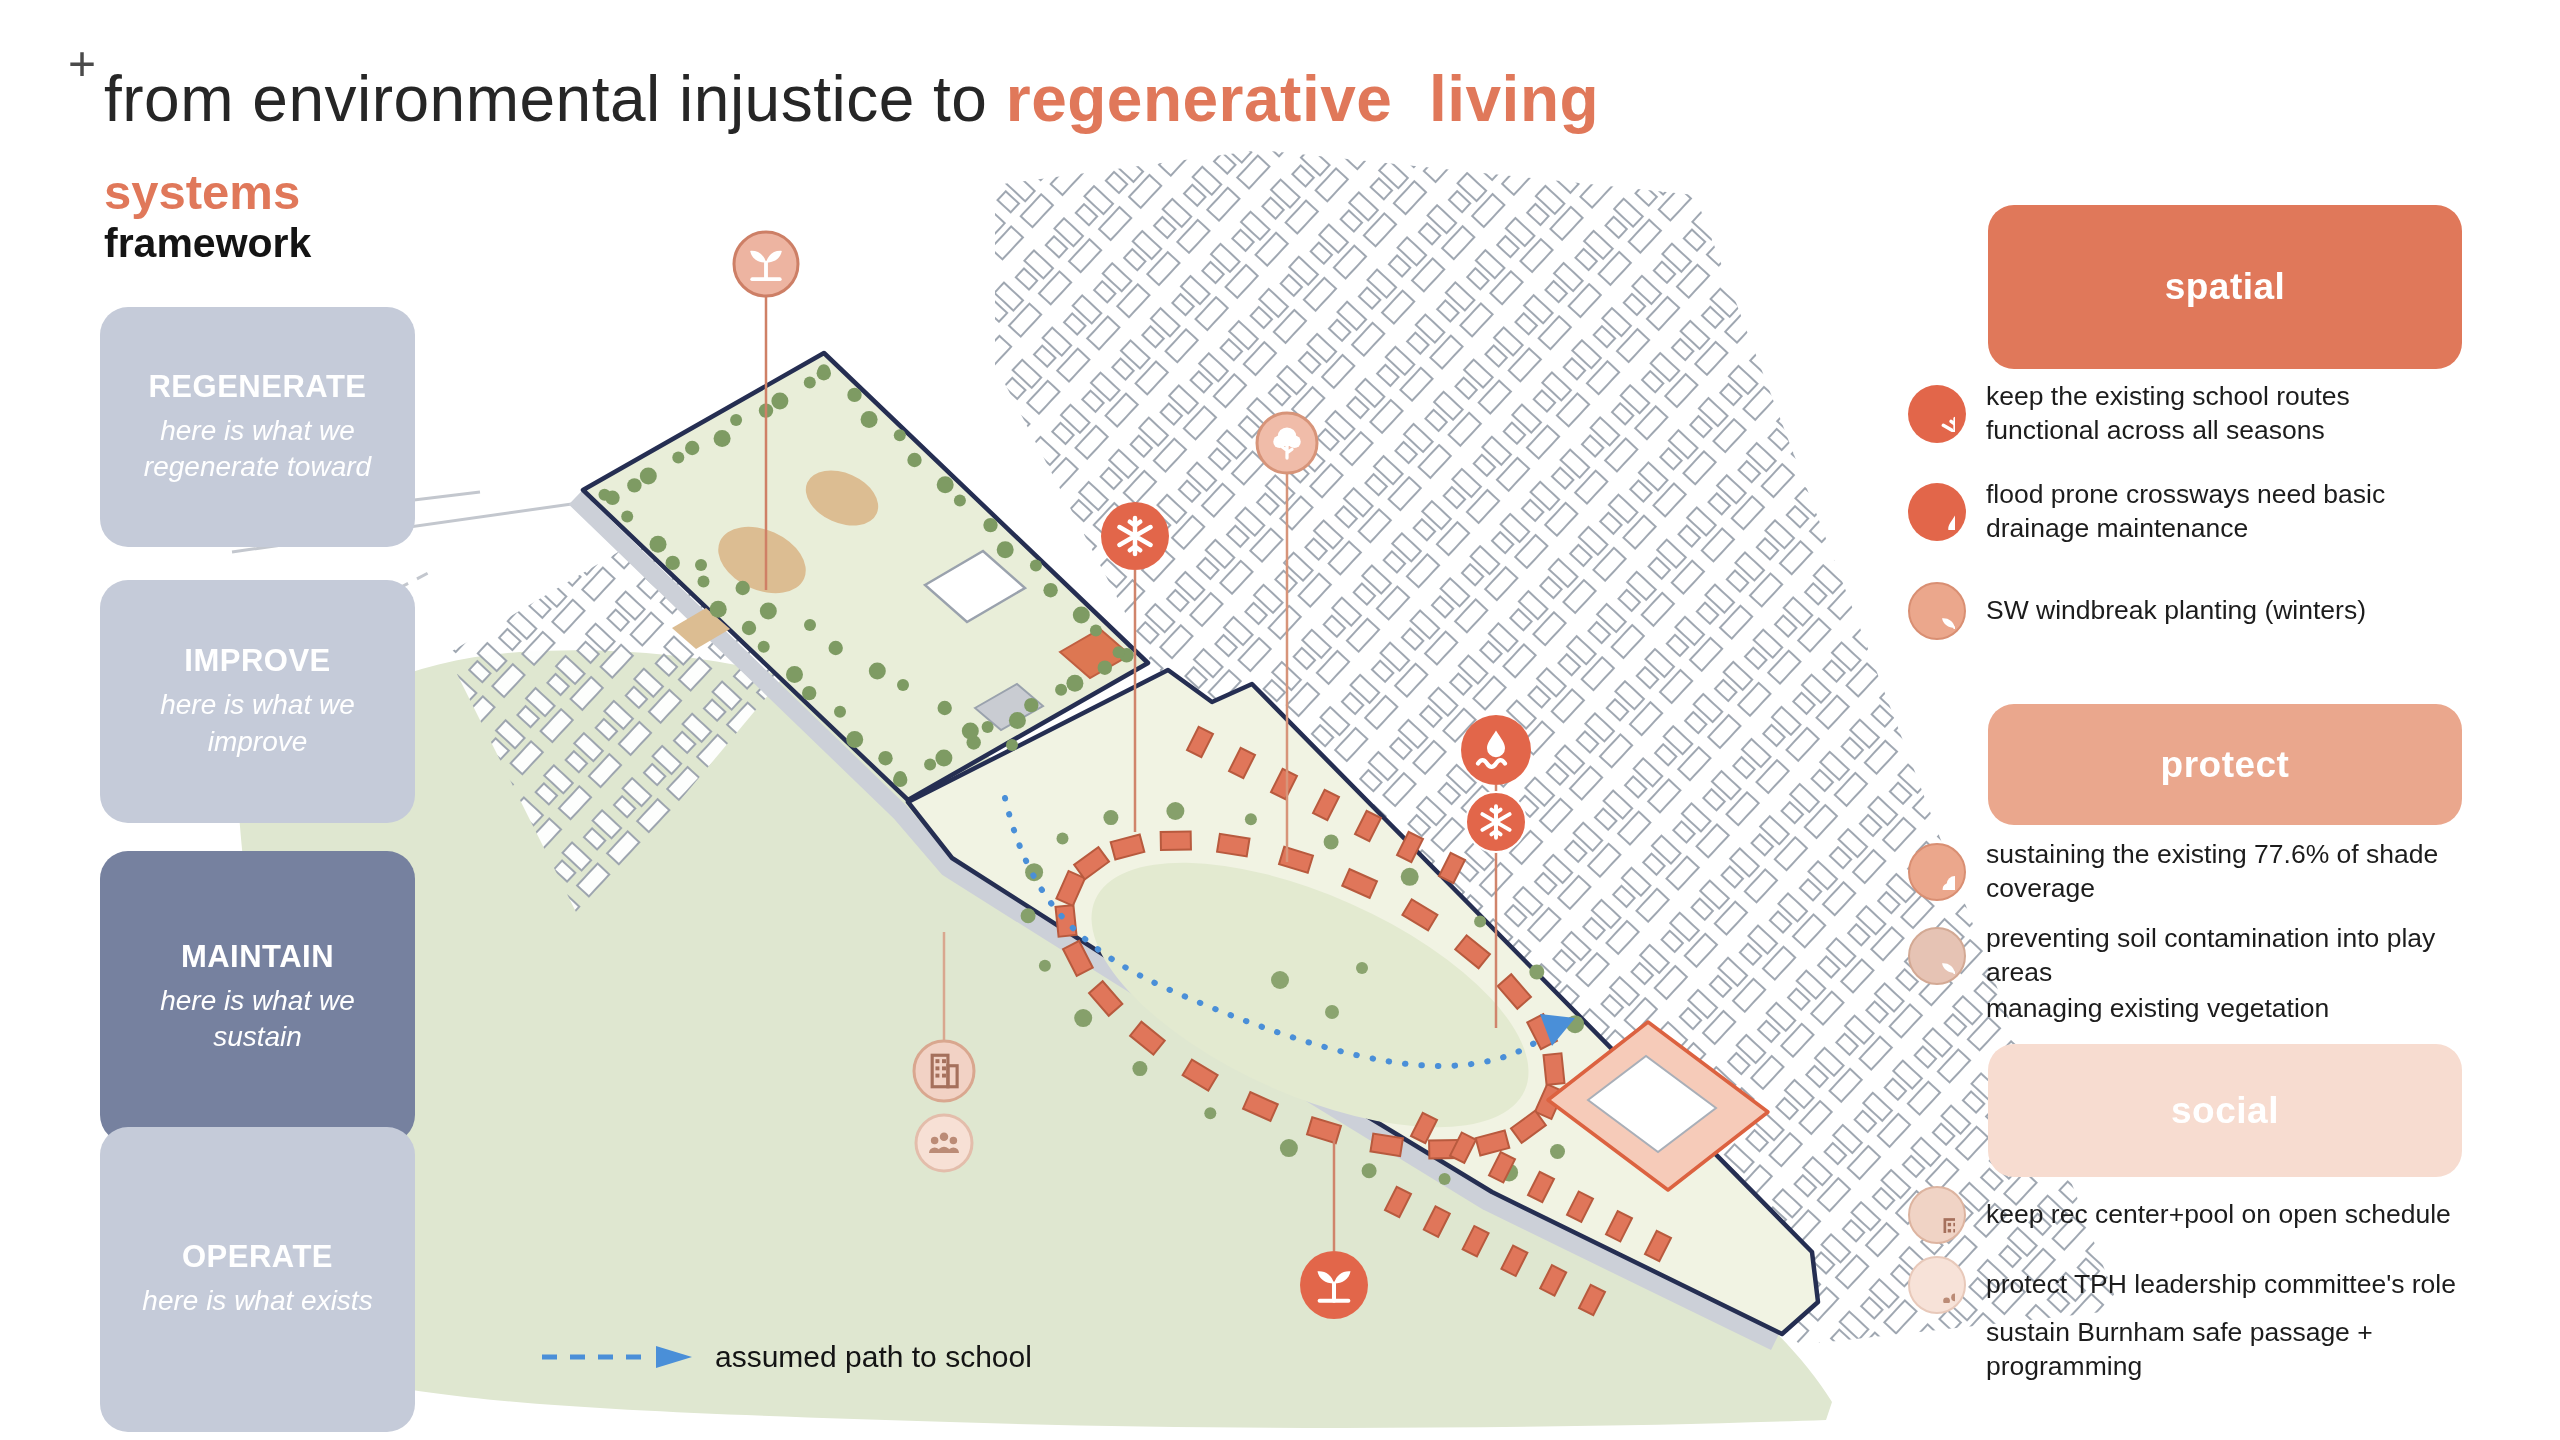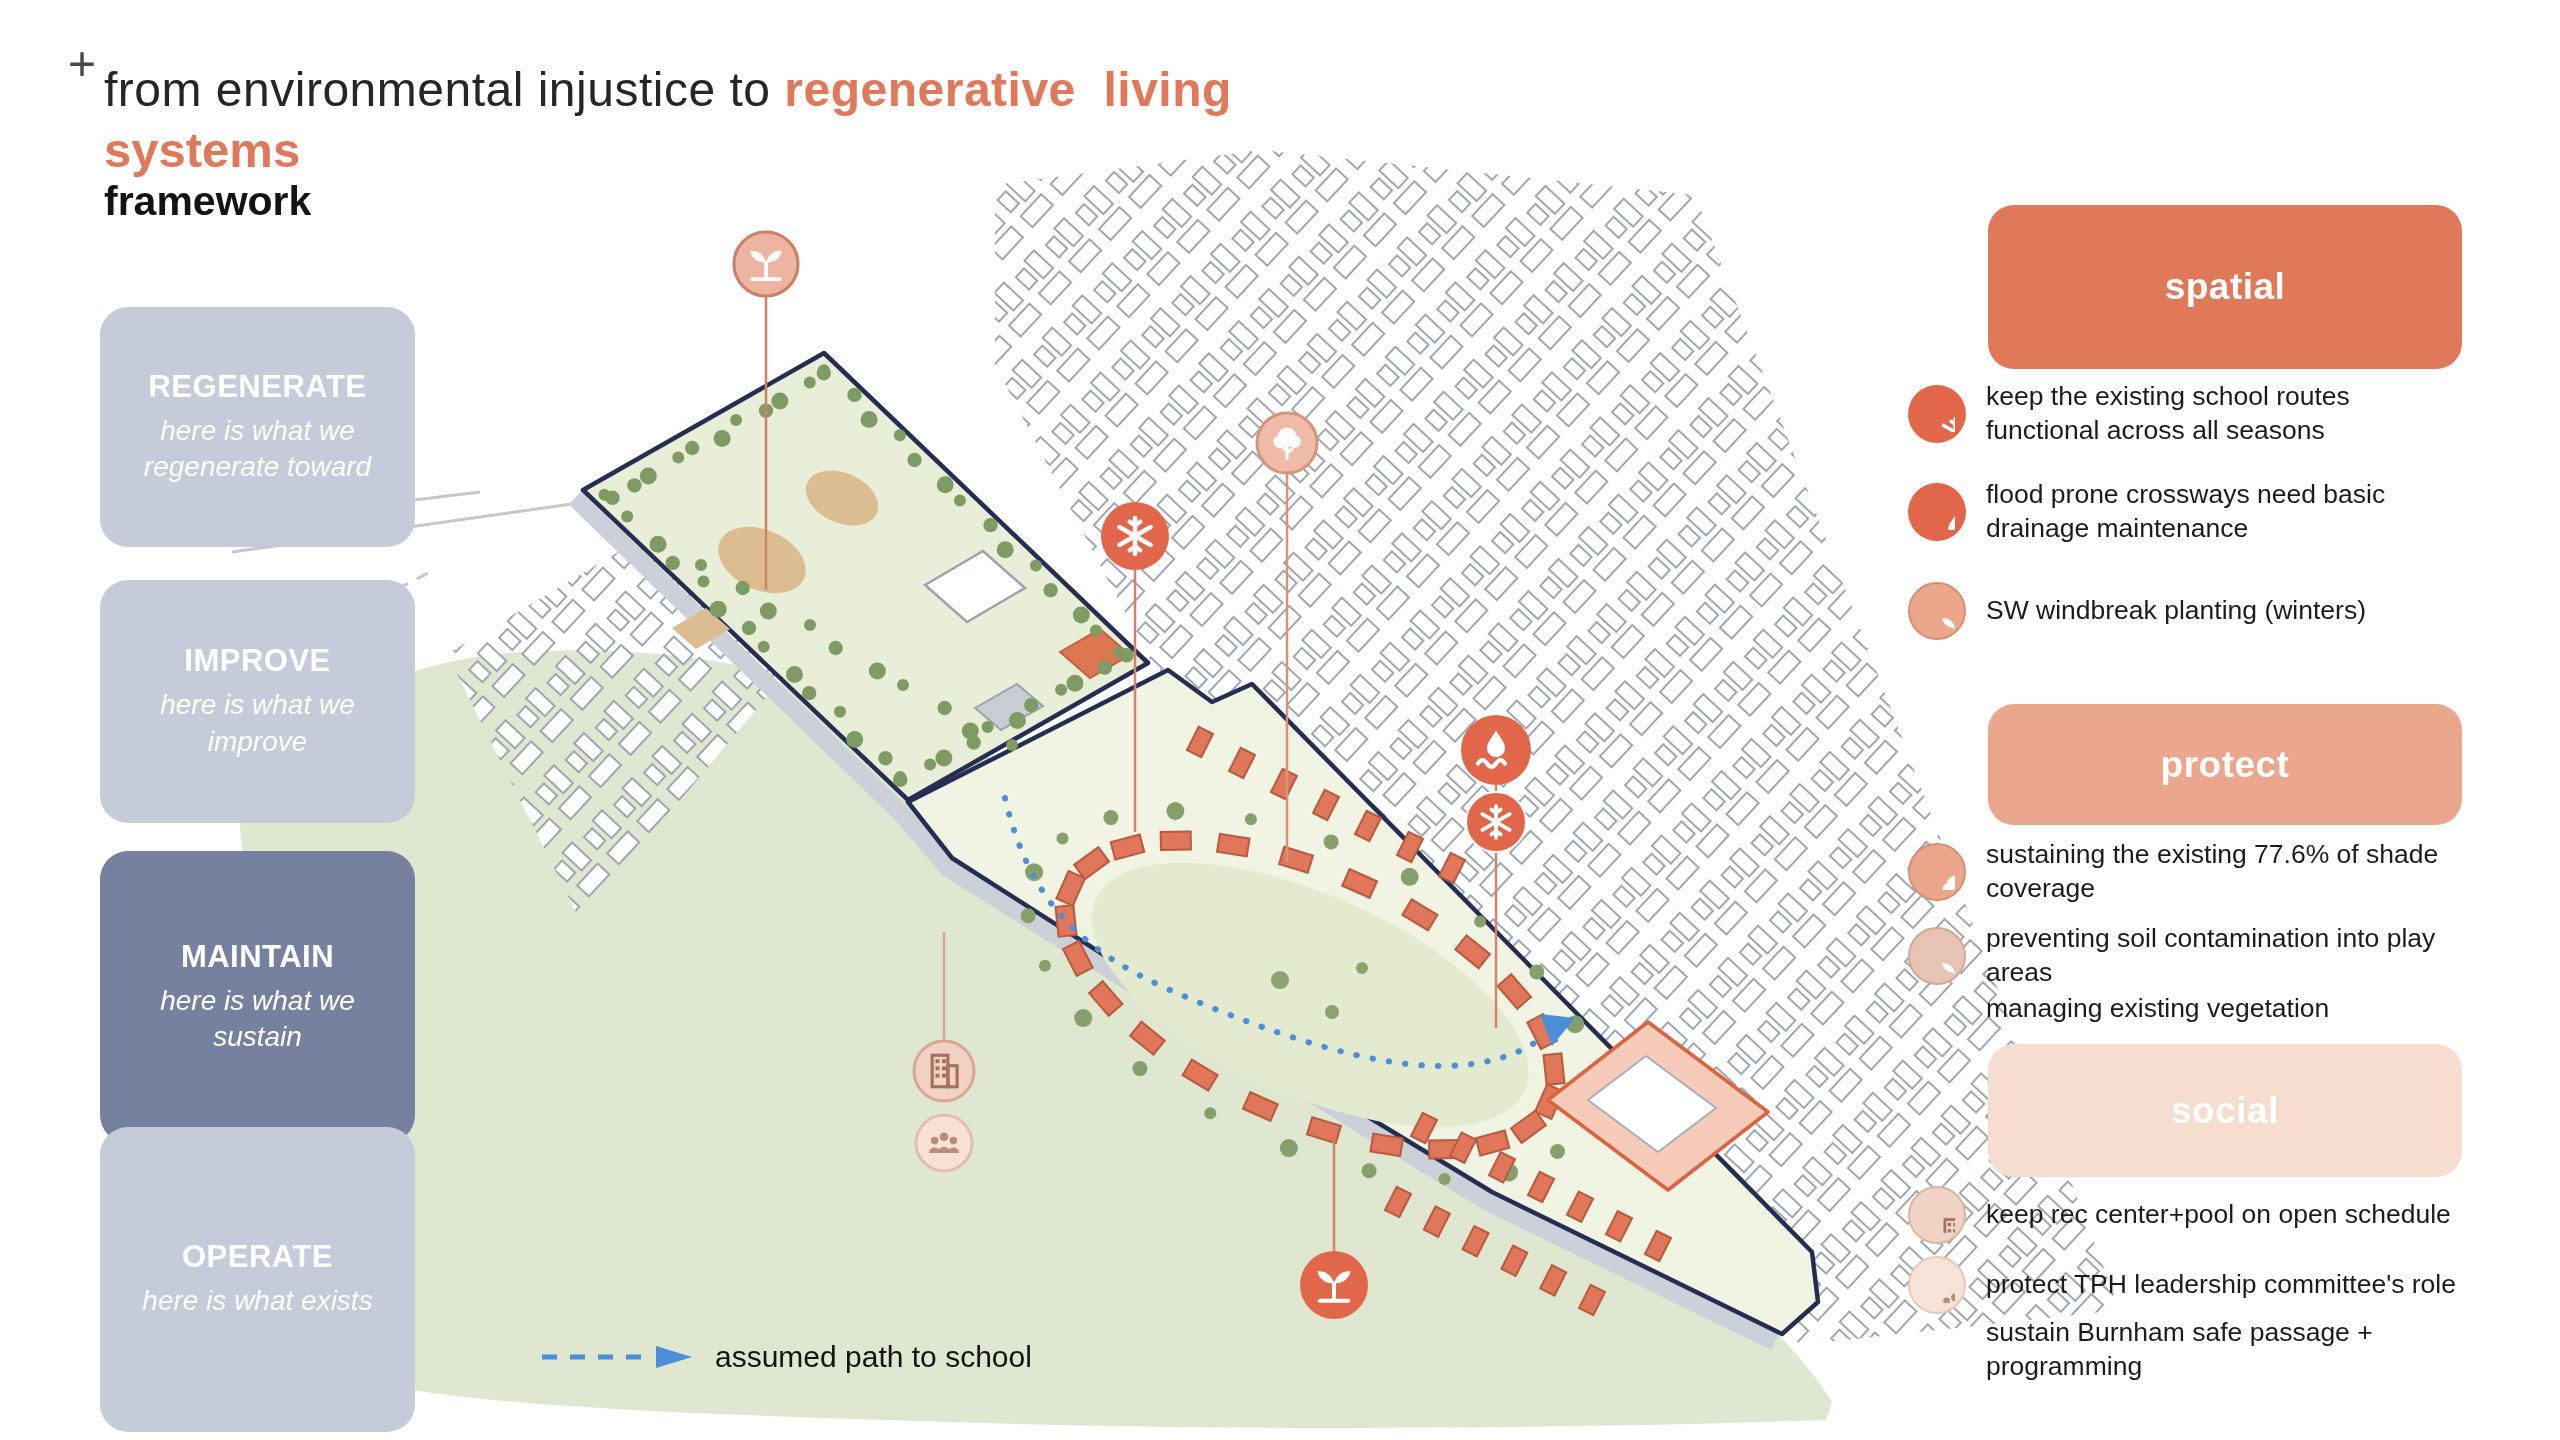--- a/index.html
+++ b/index.html
@@ -4,23 +4,23 @@
 <style>
   *{box-sizing:border-box;margin:0;padding:0}
   html,body{width:2560px;height:1440px}
   body{position:relative;background:#fff;font-family:"Liberation Sans",sans-serif;overflow:hidden;color:#1c1c1c}
 
   #map{position:absolute;inset:0;width:2560px;height:1440px;pointer-events:none}
 
   
   .plus{position:absolute;left:68px;top:36px;font-size:48px;font-weight:400;color:#4a4a4a}
   .title-block{position:absolute;left:104px;top:62px;width:1500px}
-  .t1{font-size:48px;font-weight:500;color:#262626;letter-spacing:.5px}
+  .t1{font-size:64px;font-weight:500;color:#262626;letter-spacing:.5px}
   .t1 .hl{color:#e0785a;font-weight:700;white-space:pre}
-  .t2{margin-top:5px;font-size:49px;color:#e0785a;font-weight:700}
+  .t2{margin-top:28px;font-size:49px;color:#e0785a;font-weight:700}
   .t3{font-size:41px;color:#141414;font-weight:700}
 
   
   .stage{position:absolute;left:100px;width:315px;border-radius:28px;color:#fff;display:flex;flex-direction:column;justify-content:center;align-items:center;text-align:center;padding:16px 34px}
   .stage .label{font-weight:700;font-size:31px;letter-spacing:.5px;margin-bottom:8px}
   .stage .desc{font-style:italic;font-size:28px;line-height:1.3}
   .stage.inactive{background:#c5cbd9}
   .stage.active{background:#76819f}
   #st1{top:307px;height:240px}
   #st2{top:580px;height:243px}

